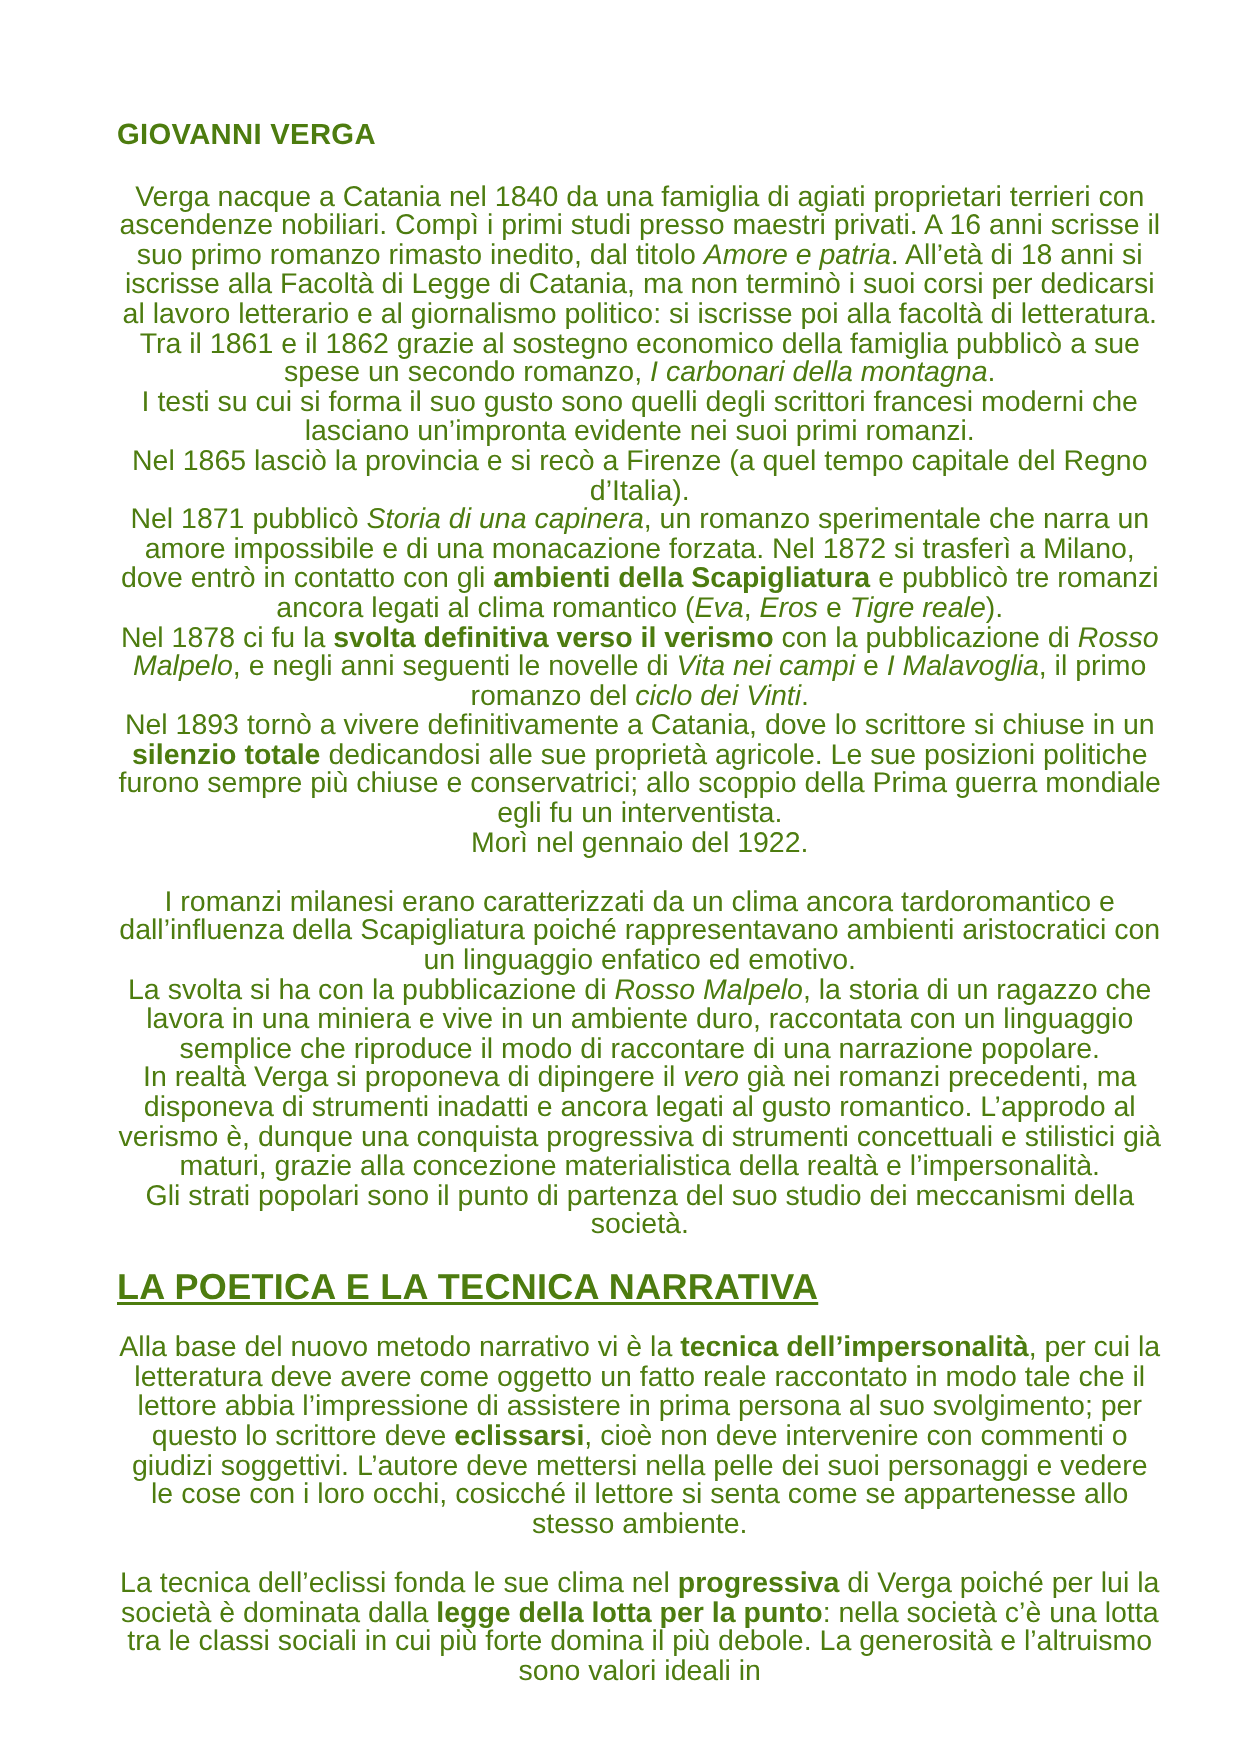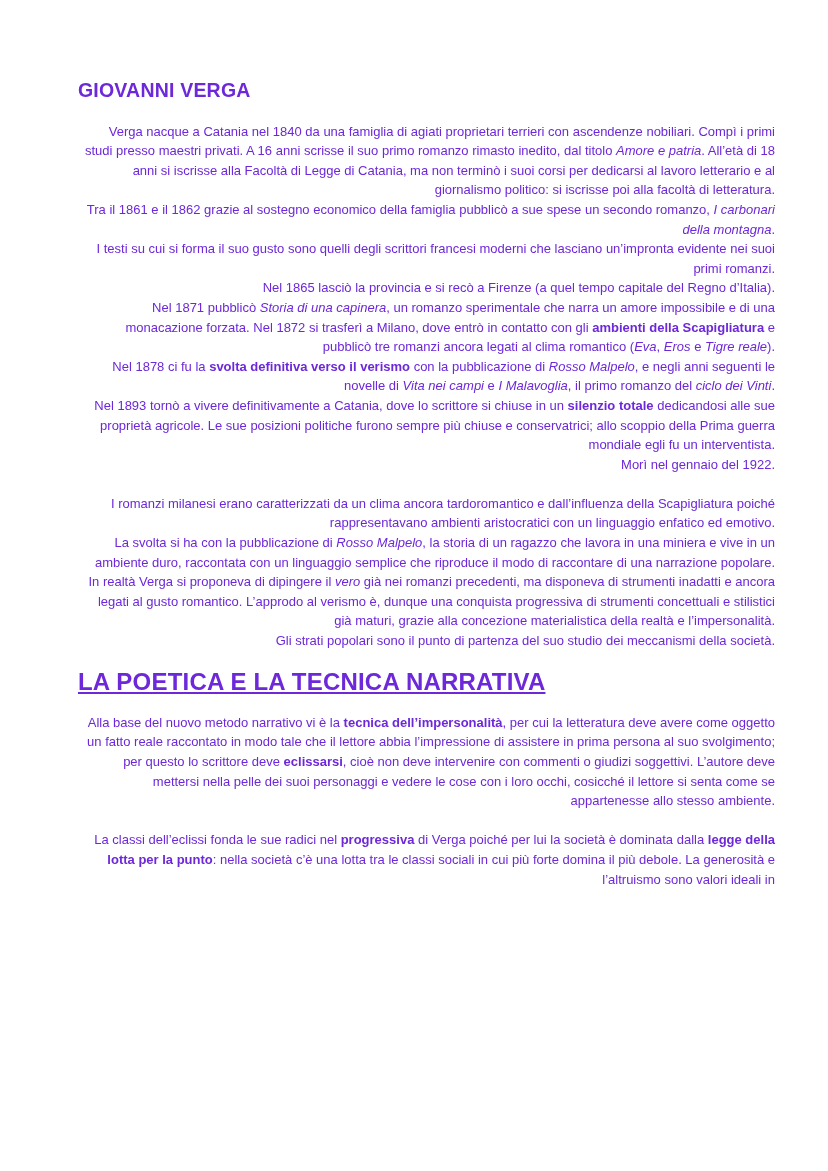--- a/index.html
+++ b/index.html
@@ -4,21 +4,21 @@
 <style>
   html, body { margin: 0; padding: 0; background: #ffffff; }
   .page {
     position: relative;
     width: 828px;
     height: 1171px;
     box-sizing: border-box;
     background: #ffffff;
     padding: 79px 53px 0 78px;
     font-family: "Liberation Sans", "DejaVu Sans", sans-serif;
-    color: #6d28d9;
+    color: #4d7c0f;
     -webkit-font-smoothing: antialiased;
   }
   .title {
     font-size: 19.5px;
     line-height: 23px;
     font-weight: 700;
     letter-spacing: 0.2px;
   }
   .heading {
     font-size: 18.5px;
@@ -32,23 +32,23 @@
     font-size: 24px;
     line-height: 23px;
     font-weight: 700;
     text-decoration: underline;
     text-underline-offset: 2px;
     letter-spacing: 0.2px;
     margin: 0;
   }
   .para {
     margin: 0;
-    font-size: 13px;
+    font-size: 19px;
     line-height: 19.6px;
-    text-align: right;
+    text-align: center;
     word-spacing: normal;
   }
   .spacer { height: 19.6px; }
   .spacer-sm { height: 19.6px; }
   .bold { font-weight: 700; }
   .italic { font-style: italic; }
 </style>
 </head>
 <body>
 
@@ -70,15 +70,15 @@
 
   <h1 class="heading-large">LA POETICA E LA TECNICA NARRATIVA</h1>
 
   <div class="spacer"></div>
 
 
   <p class="para"><span>Alla base del nuovo metodo narrativo vi è la </span><span class="bold">tecnica dell’impersonalità</span><span>, per cui la letteratura deve avere come oggetto un fatto reale raccontato in modo tale che il lettore abbia l’impressione di assistere in prima persona al suo svolgimento; per questo lo scrittore deve </span><span class="bold">eclissarsi</span><span>, cioè non deve intervenire con commenti o giudizi soggettivi. L’autore deve mettersi nella pelle dei suoi personaggi e vedere le cose con i loro occhi, cosicché il lettore si senta come se appartenesse allo stesso ambiente.</span></p>
 
   <div class="spacer-sm"></div>
 
-  <p class="para"><span>La classi dell’eclissi fonda le sue radici nel </span><span class="bold">progressiva</span><span> di Verga poiché per lui la società è dominata dalla </span><span class="bold">legge della lotta per la punto</span><span>: nella società c’è una lotta tra le classi sociali in cui più forte domina il più debole. La generosità e l’altruismo sono valori ideali in</span></p>
+  <p class="para"><span>La tecnica dell’eclissi fonda le sue clima nel </span><span class="bold">progressiva</span><span> di Verga poiché per lui la società è dominata dalla </span><span class="bold">legge della lotta per la punto</span><span>: nella società c’è una lotta tra le classi sociali in cui più forte domina il più debole. La generosità e l’altruismo sono valori ideali in</span></p>
 
 </div>
 
 </body></html>

